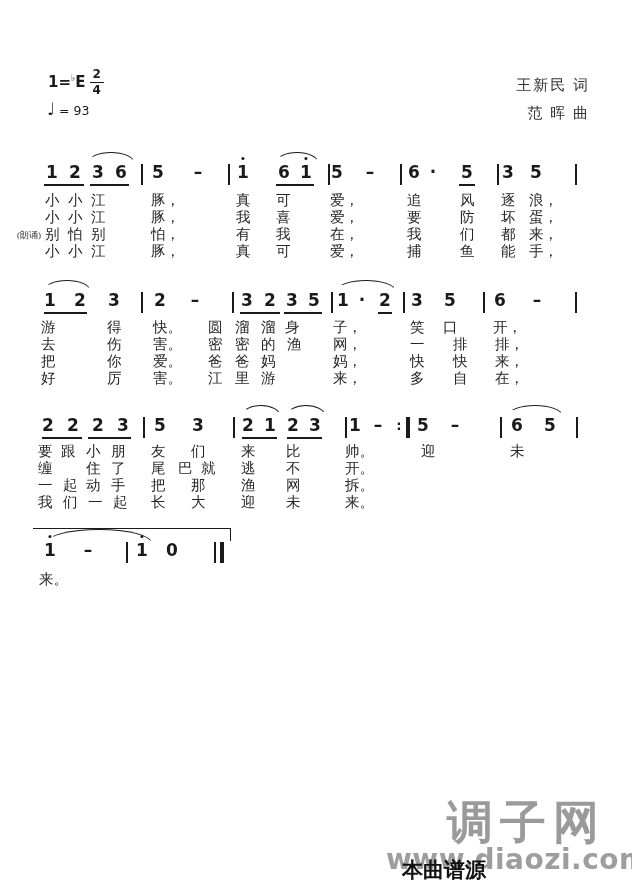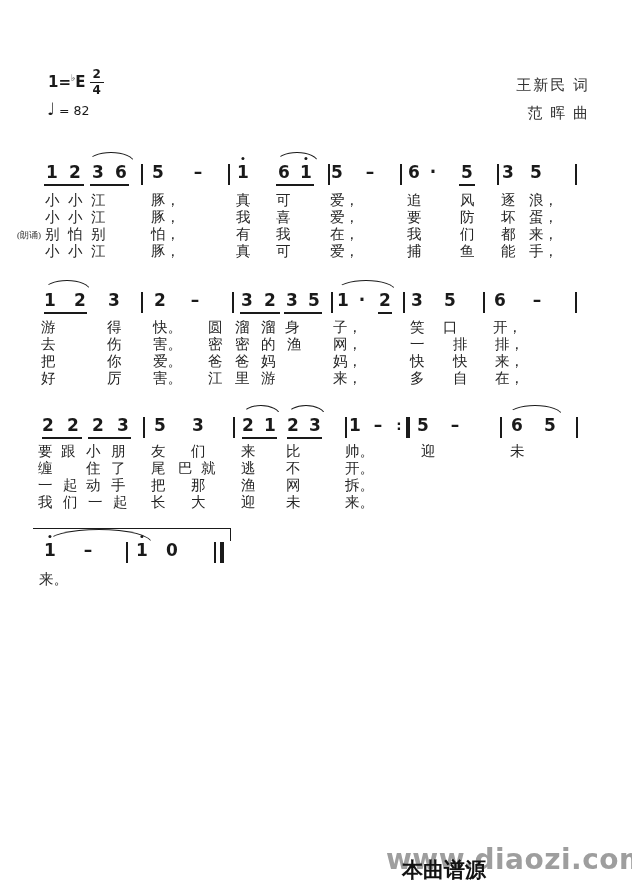--- a/index.html
+++ b/index.html
@@ -46,26 +46,27 @@
 <body>
 
 <div id="score">
 
   <div class="key-sig">
     <span>1=</span><sup>♭</sup><span>E</span><span class="ts"><span class="tn">2</span><span class="td">4</span></span>
   </div>
 
   <div class="tempo">
     <span class="tnote">♩</span>
-    <span>= 82</span>
+    <span>= 93</span>
   </div>
 
   <div class="credit c1">王新民 词</div>
   <div class="credit c2">范 晖 曲</div>
 
+  <div class="wm-name">调子网</div>
   <div class="wm-url">www.diaozi.com</div>
   <div class="wm-src">本曲谱源</div>
 
 <div class="note" style="left: 52px; top: 162px;">1</div>
     <div class="note" style="left: 75px; top: 162px;">2</div>
     <div class="note" style="left: 98px; top: 162px;">3</div>
     <div class="note" style="left: 121px; top: 162px;">6</div>
     <div class="note" style="left: 158px; top: 162px;">5</div>
     <div class="note" style="left: 198px; top: 162px;">–</div>
     <div class="note" style="left: 243px; top: 162px;">1</div>

